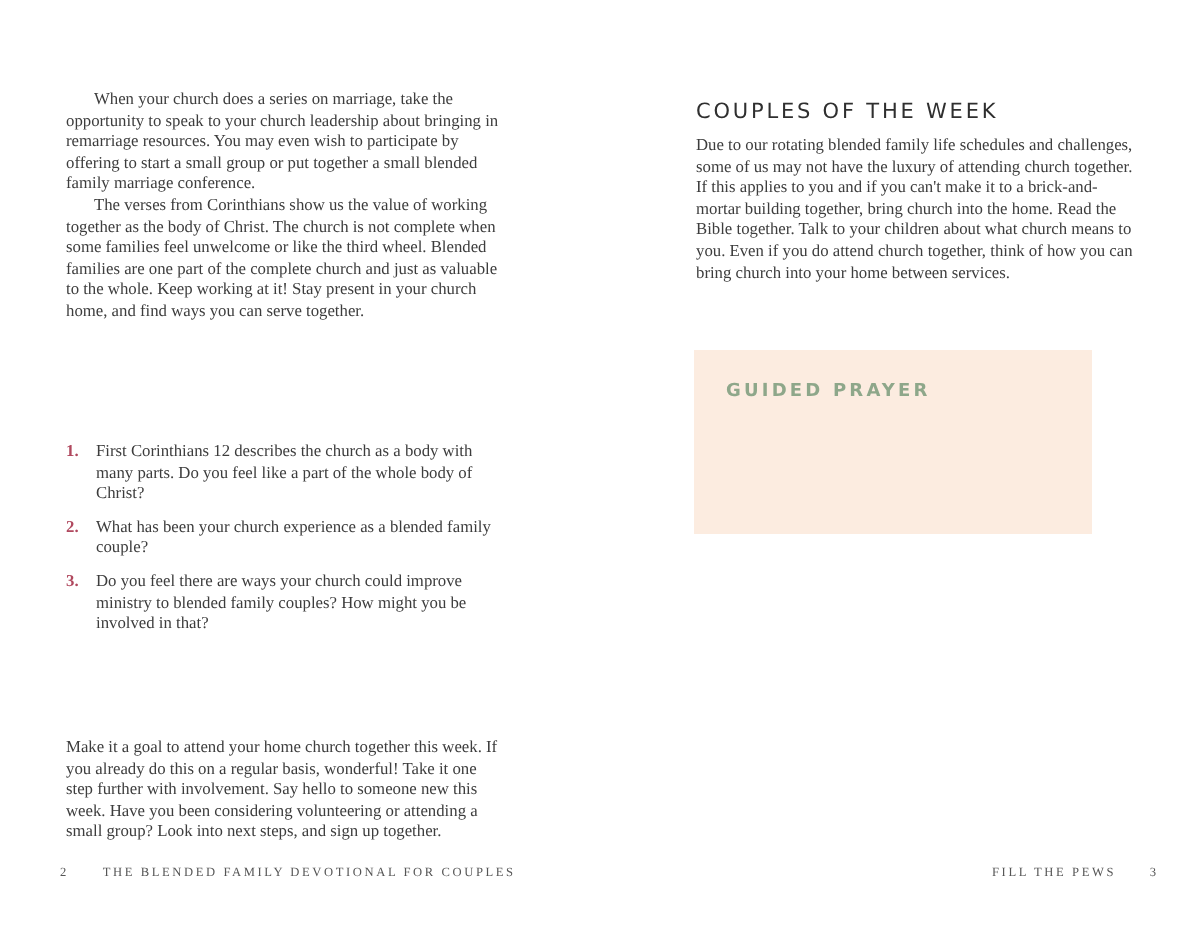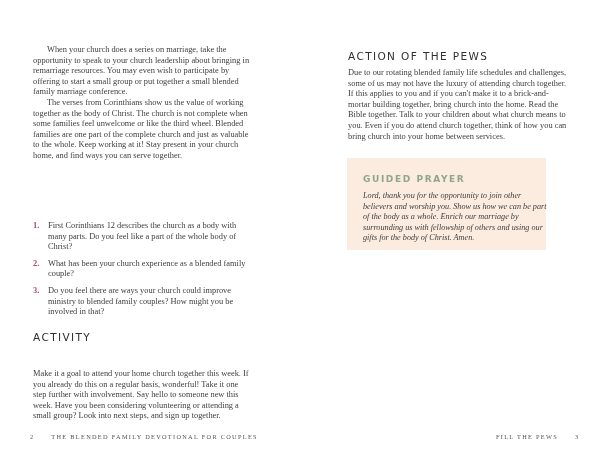--- a/index.html
+++ b/index.html
@@ -18,21 +18,21 @@
   .heading {
     font-family: "DejaVu Sans", "Liberation Sans", sans-serif; font-size: 10.5px; letter-spacing: 1.4px;
     color: #2f2f2f; margin: 0; font-weight: normal;
   }
   .col-left { position: absolute; left: 33px; width: 220px; }
   .col-right { position: absolute; left: 48px; width: 222px; }
   ol.q { list-style: none; padding: 0; margin: 0; }
   ol.q li { position: relative; padding-left: 15px; margin-bottom: 6px; }
   ol.q li .num { position: absolute; left: 0; top: 0; color: #b0485e; font-weight: bold; }
   .prayer-box {
-    position: absolute; left: 47px; top: 158px; width: 199px; height: 92px; background: #fcece0;
+    position: absolute; left: 47px; top: 175px; width: 199px; height: 92px; background: #fcece0;
   }
   .prayer-title {
     font-family: "DejaVu Sans", "Liberation Sans", sans-serif; font-size: 9px; letter-spacing: 1.6px;
     color: #8ea78a; position: absolute; left: 16px; top: 16px; margin: 0;
   }
   .prayer-text {
     position: absolute; left: 16px; top: 33px; width: 188px;
     font-family: "Liberation Serif", serif; font-style: italic; font-size: 8.2px; line-height: 10.5px; color: #3d3d3d;
   }
   .footer {
@@ -59,35 +59,33 @@
         <span class="num">2.</span>
         <span>What has been your church experience as a blended family couple?</span>
       </li>
       <li>
         <span class="num">3.</span>
         <span>Do you feel there are ways your church could improve ministry to blended family couples? How might you be involved in that?</span>
       </li>
     </ol>
   </div>
 
-  <h2 class="heading col-left" style="top:331px;">ACTIVITY</h2>
   <p class="para col-left body-text" style="top:369px;">Make it a goal to attend your home church together this week. If you already do this on a regular basis, wonderful! Take it one step further with involvement. Say hello to someone new this week. Have you been considering volunteering or attending a small group? Look into next steps, and sign up together.</p>
 
   <div class="footer" style="left:30px;">
     <span>2</span>
     <span style="margin-left:14px;">THE BLENDED FAMILY DEVOTIONAL FOR COUPLES</span>
   </div>
 </div>
 
 <div class="page right">
-  <h2 class="heading col-right" style="top:50px;">ACTION OF THE PEWS</h2>
+  <h2 class="heading col-right" style="top:50px;">COUPLES OF THE WEEK</h2>
   <p class="para col-right body-text" style="top:68px;">Due to our rotating blended family life schedules and challenges, some of us may not have the luxury of attending church together. If this applies to you and if you can't make it to a brick-and-mortar building together, bring church into the home. Read the Bible together. Talk to your children about what church means to you. Even if you do attend church together, think of how you can bring church into your home between services.</p>
 
   <div class="prayer-box">
     <h3 class="prayer-title">GUIDED PRAYER</h3>
-    <p class="prayer-text" style="margin:0;">Lord, thank you for the opportunity to join other believers and worship you. Show us how we can be part of the body as a whole. Enrich our marriage by surrounding us with fellowship of others and using our gifts for the body of Christ. Amen.</p>
   </div>
 
   <div class="footer" style="left:196px;">
     <span>FILL THE PEWS</span>
     <span style="margin-left:14px;">3</span>
   </div>
 </div>
 
 </body></html>

